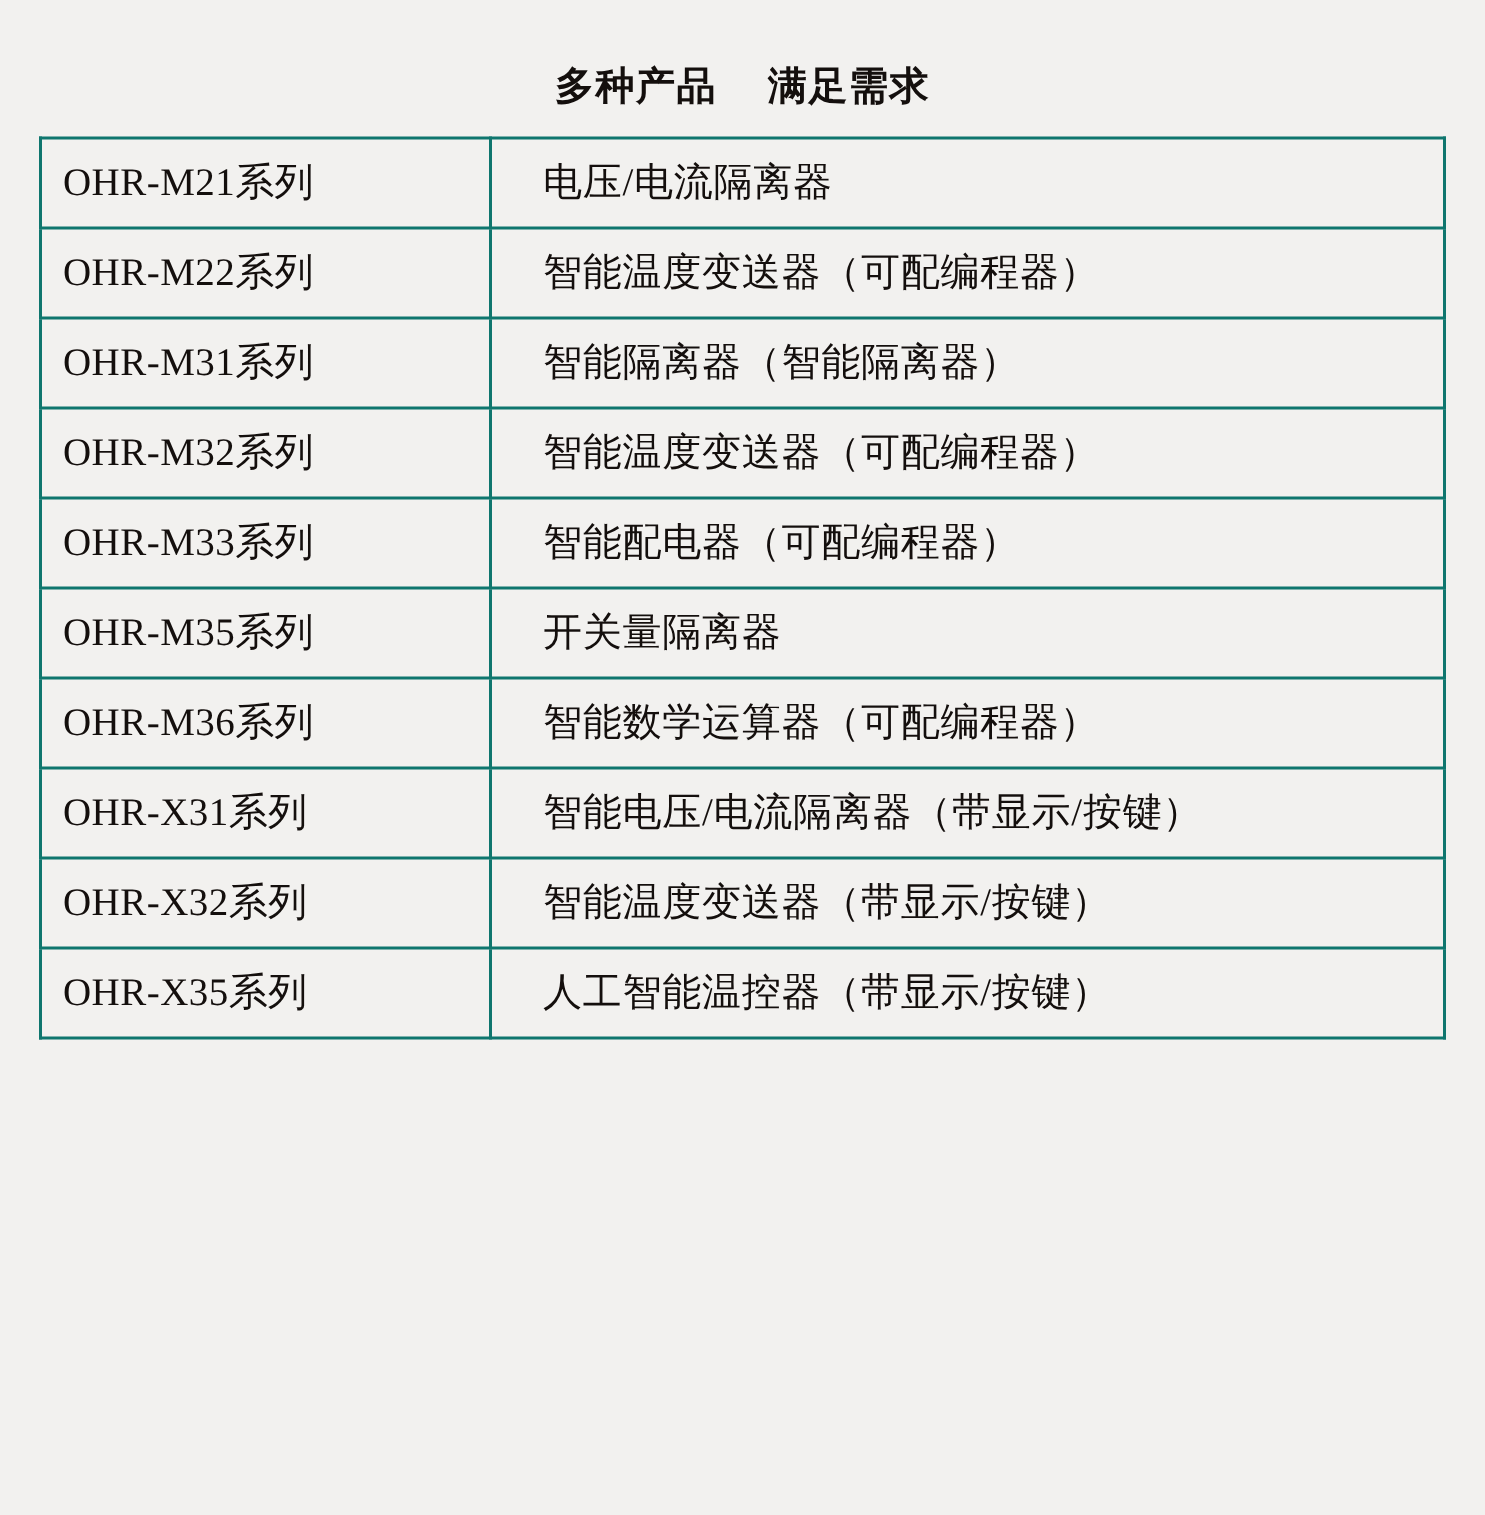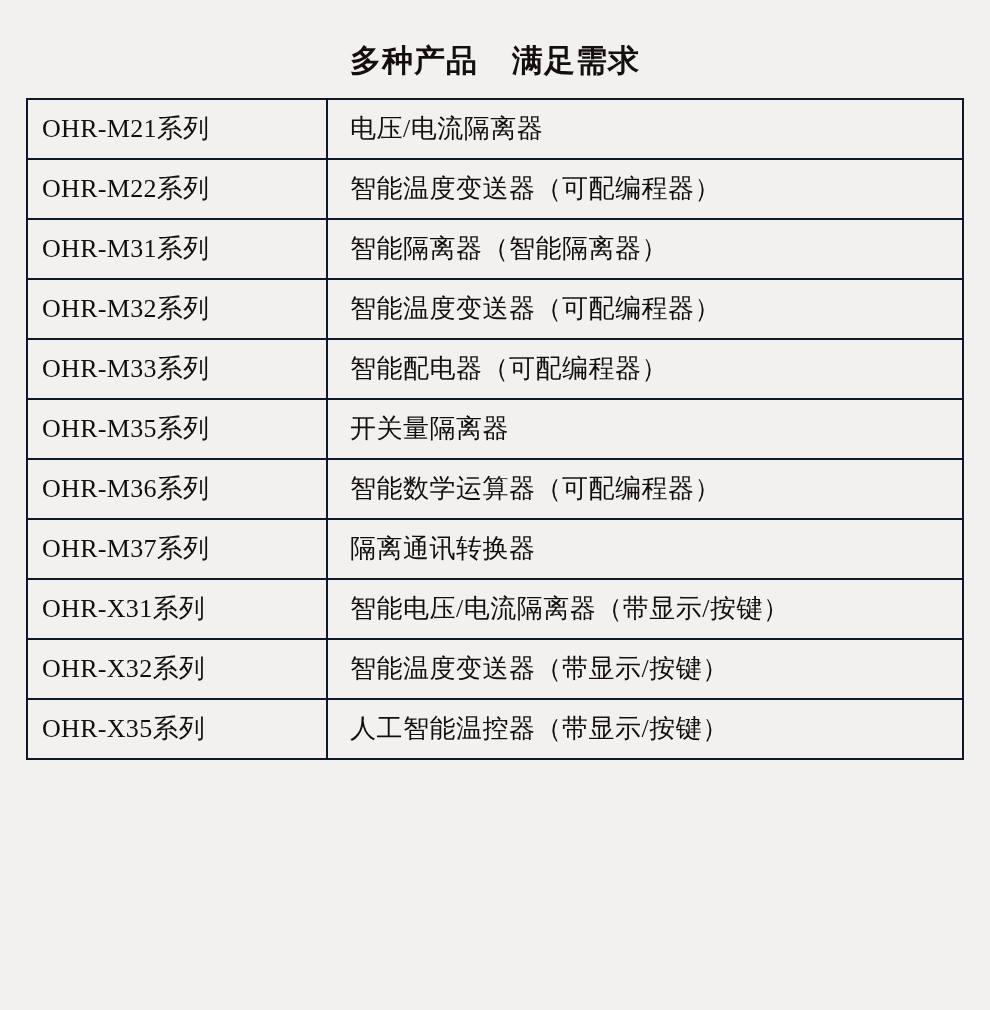--- a/index.html
+++ b/index.html
@@ -16,21 +16,21 @@
   }
   .page {
     position: relative;
     width: 990px;
     height: 1010px;
     box-sizing: border-box;
     padding: 0;
   }
   .title {
     text-align: center;
-    font-size: 31px;
+    font-size: 26px;
     font-weight: bold;
     letter-spacing: 1px;
     padding-top: 40px;
     padding-bottom: 16px;
     color: #140f0d;
     font-family: "Liberation Serif", "DejaVu Serif", serif;
   }
   .title .gap {
     display: inline-block;
     width: 34px;
@@ -38,35 +38,35 @@
   .table-wrap {
     margin: 0 26px;
   }
   table.product-table {
     width: 938px;
     border-collapse: collapse;
     table-layout: fixed;
     background: #f2f1ef;
   }
   table.product-table td {
-    border: 2px solid #0f172a;
+    border: 2px solid #0f766e;
     height: 58px;
     padding: 0 0 0 14px;
     font-size: 26px;
     line-height: 1.1;
     vertical-align: middle;
     white-space: nowrap;
     color: #140f0d;
   }
   table.product-table td.code {
     width: 284px;
     letter-spacing: 0.3px;
   }
   table.product-table td.desc {
-    padding-left: 22px;
+    padding-left: 34px;
     letter-spacing: 0.5px;
   }
 </style>
 </head>
 <body>
 
 <div class="page">
 
   <div class="title">
     <span>多种产品</span><span class="gap"></span><span>满足需求</span>
@@ -97,24 +97,20 @@
         </tr>
         <tr>
           <td class="code">OHR-M35系列</td>
           <td class="desc">开关量隔离器</td>
         </tr>
         <tr>
           <td class="code">OHR-M36系列</td>
           <td class="desc">智能数学运算器（可配编程器）</td>
         </tr>
         <tr>
-          <td class="code">OHR-M37系列</td>
-          <td class="desc">隔离通讯转换器</td>
-        </tr>
-        <tr>
           <td class="code">OHR-X31系列</td>
           <td class="desc">智能电压/电流隔离器（带显示/按键）</td>
         </tr>
         <tr>
           <td class="code">OHR-X32系列</td>
           <td class="desc">智能温度变送器（带显示/按键）</td>
         </tr>
         <tr>
           <td class="code">OHR-X35系列</td>
           <td class="desc">人工智能温控器（带显示/按键）</td>

